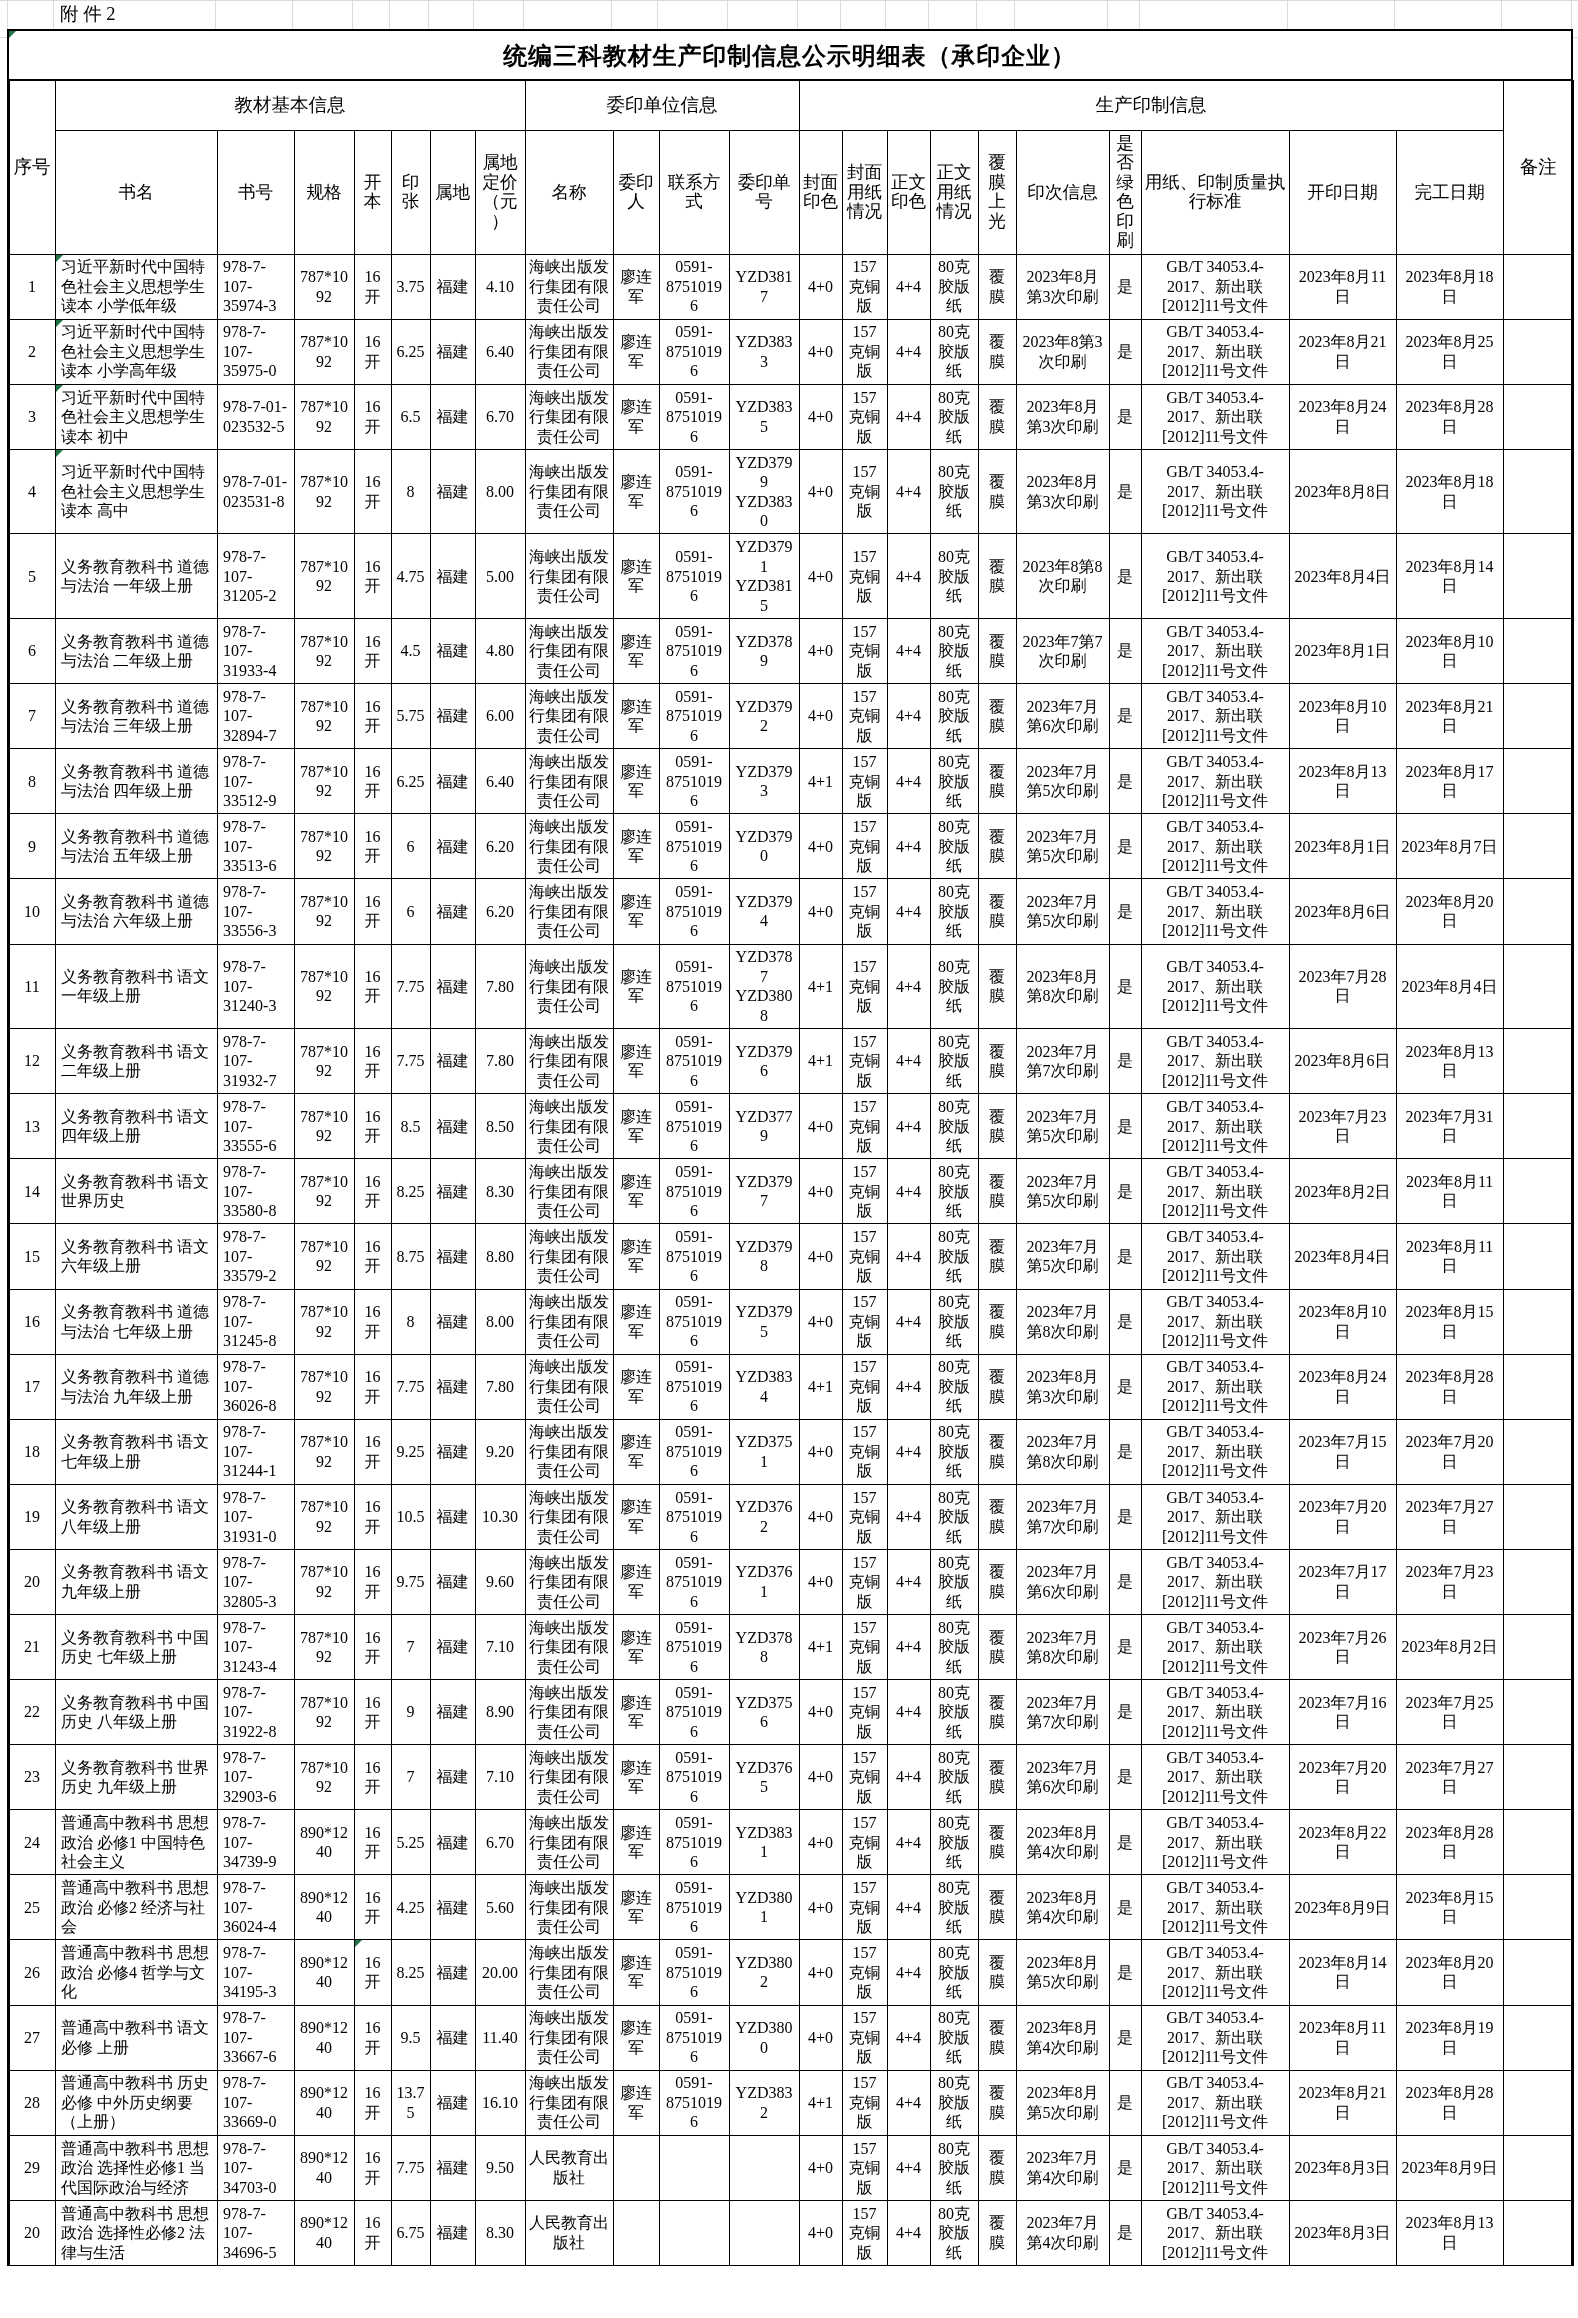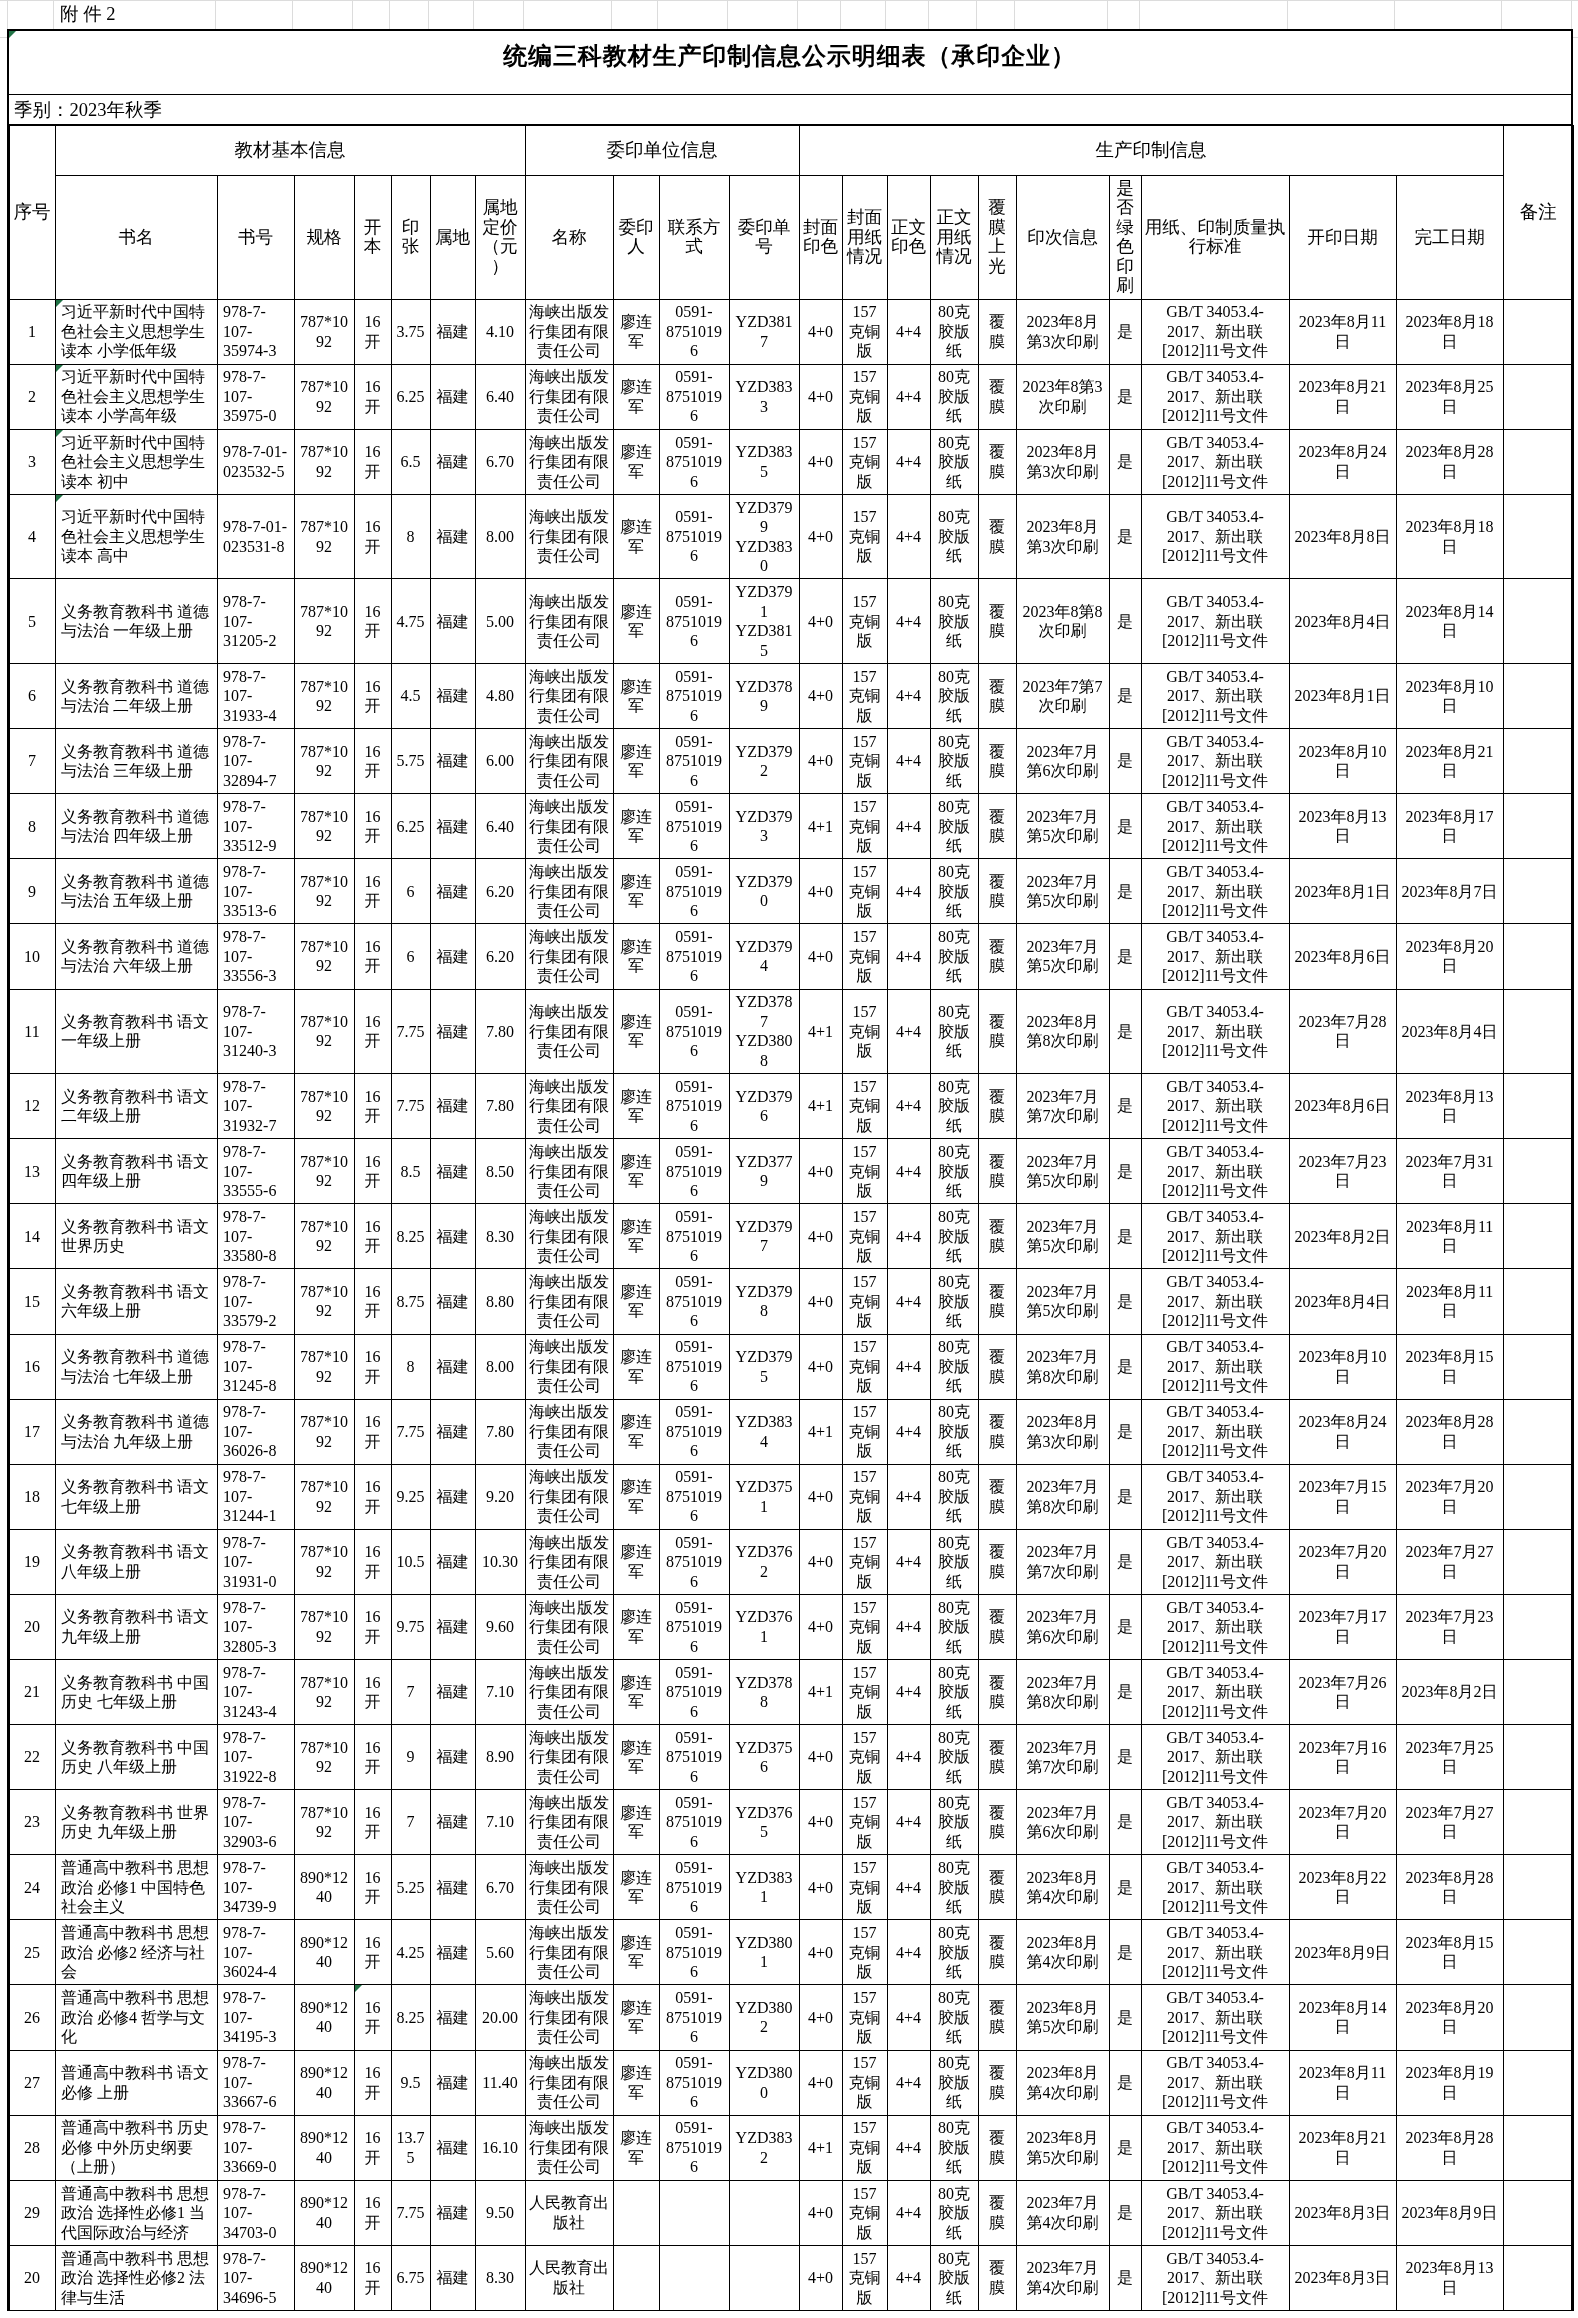--- a/index.html
+++ b/index.html
@@ -7,21 +7,21 @@
   body {
     width: 1579px; height: 2698px; position: relative;
     font-family: "Liberation Serif", "DejaVu Serif", serif;
     color:#000; overflow: hidden;
   }
   
   .strip { display:flex; width:1579px; height:38px; border-top:0.9px solid #dcdcdc; border-bottom:0.9px solid #dcdcdc; }
   .strip .sc { border-right:0.9px solid #dcdcdc; height:100%; flex:0 0 auto; font-size:18.5px; line-height:27px; white-space:nowrap; padding-left:6.5px; }
   
   .main { position:absolute; left:6.5px; top:29px; width:1566px; border:2.3px solid #000; border-bottom:0; background:#fff; }
-  .title-row { position:relative; height:64px; border-bottom:1.9px solid #000; text-align:center; }
+  .title-row { position:relative; height:49px; border-bottom:1.9px solid #000; text-align:center; }
   .title-row .t {
     font-family:"Liberation Sans","DejaVu Sans",sans-serif; font-weight:bold;
     font-size:24px; line-height:49px; letter-spacing:0.9px;
   }
   .meta-row { position:relative; height:30px; font-size:18.5px; line-height:30px; padding-left:5.6px; border-bottom:0.9px solid #000; }
   .meta-row.season { border-bottom:1.9px solid #000; }
   
   table { width:100%; border-collapse:collapse; table-layout:fixed; }
   th, td {
     border-left:0.9px solid #000; border-right:0.9px solid #000;
@@ -69,21 +69,20 @@
     <div class="sc" style="width: 107px;"></div>
     <div class="sc" style="width: 107px;"></div>
     <div class="sc" style="width: 70px;"></div>
   </div>
 
 <div class="main">
   <div class="title-row">
     <span class="gmark"></span>
     <span class="t">统编三科教材生产印制信息公示明细表（承印企业）</span>
   </div>
-  <div class="meta-row season">季别：2023年秋季</div>
 
   <table id="data-table">
     <colgroup id="cg">
         <col style="width: 46px;">
         <col style="width: 162px;">
         <col style="width: 77px;">
         <col style="width: 60px;">
         <col style="width: 37px;">
         <col style="width: 39px;">
         <col style="width: 45px;">

